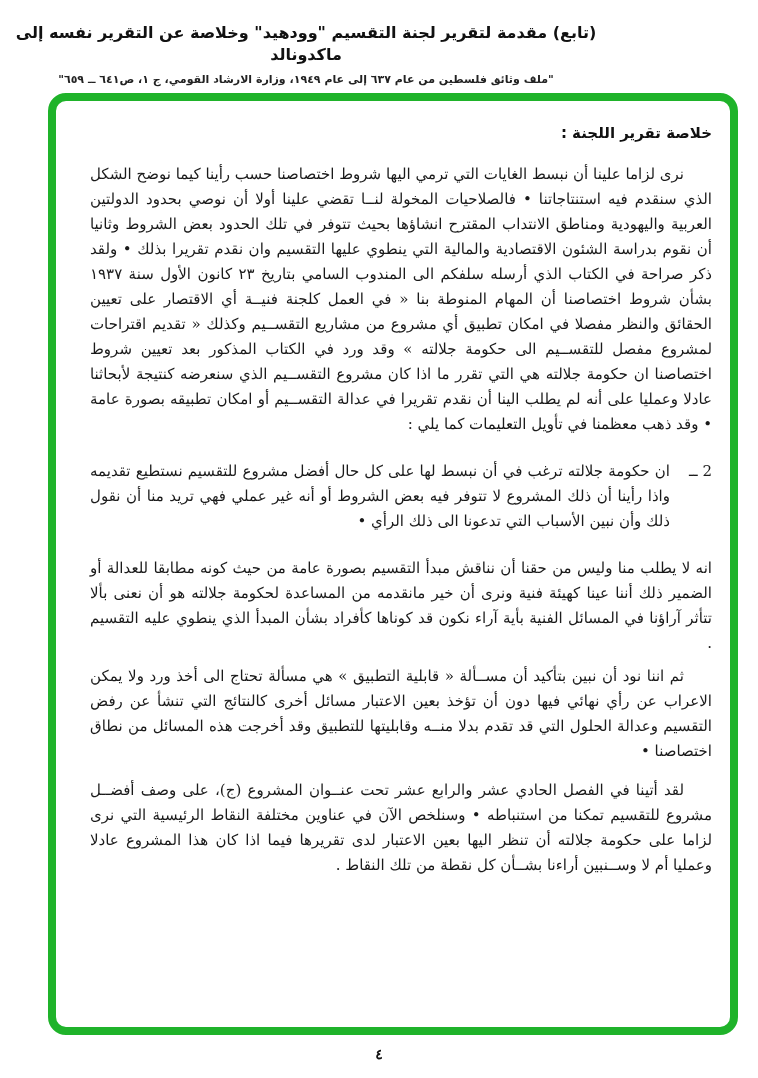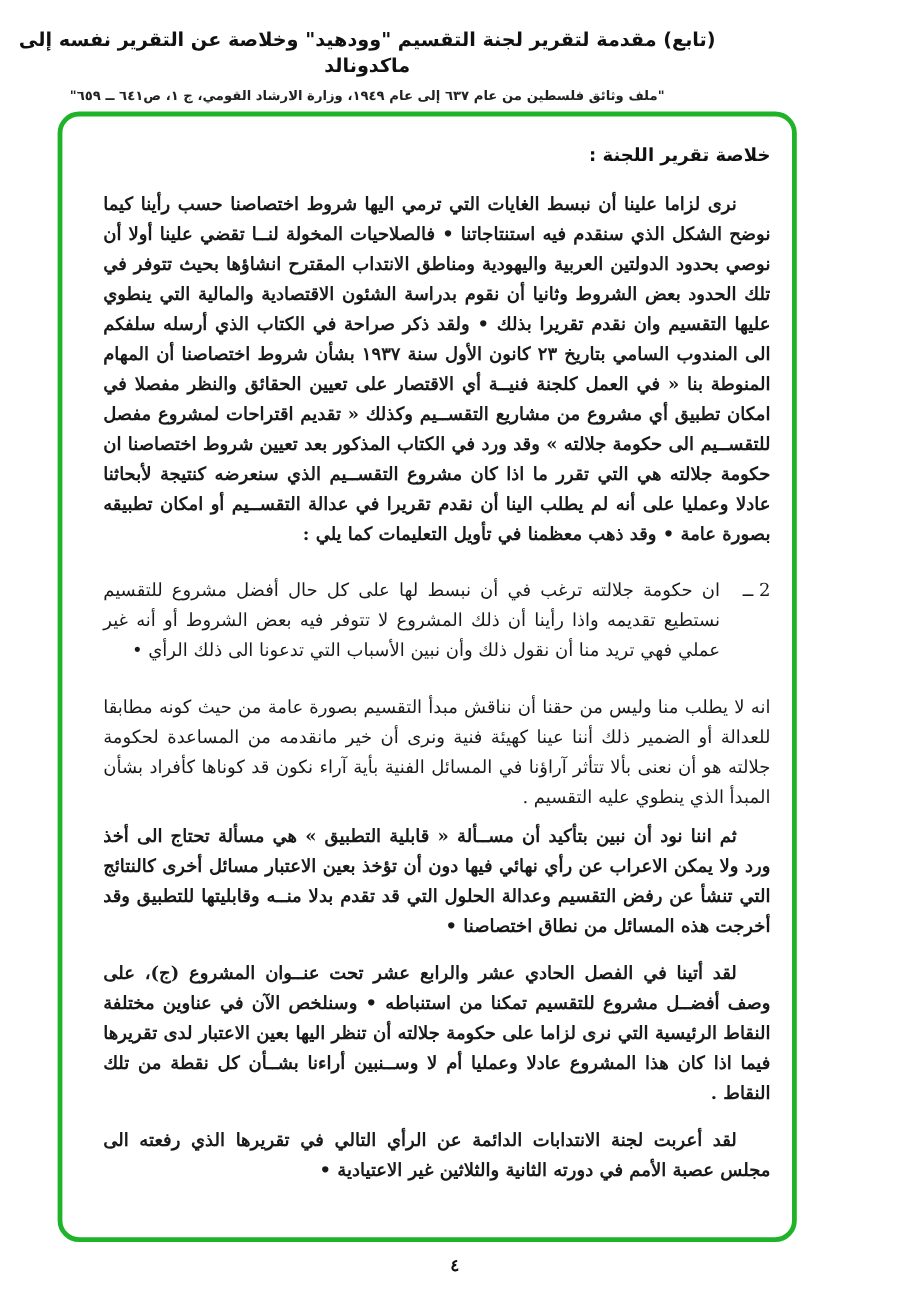--- a/index.html
+++ b/index.html
@@ -32,24 +32,24 @@
     font-family: "DejaVu Sans", sans-serif;
     font-weight: bold;
     font-size: 11px;
     color: #222;
   }
   
   .green-box {
     position: absolute;
     left: 48px;
     top: 93px;
-    width: 616px;
+    width: 690px;
     height: 942px;
     box-sizing: border-box;
-    border: 4px solid #701a75;
+    border: 8px solid #701a75;
     border-radius: 18px;
     background: #ffffff;
   }
   .content {
     direction: rtl;
     text-align: justify;
     padding: 20px 18px 0 34px;
     color: #1a1a1a;
     font-size: 15px;
     line-height: 25px;
@@ -58,21 +58,20 @@
     font-family: "DejaVu Sans", sans-serif;
     font-weight: bold;
     font-size: 15px;
     margin: 0 0 16px 0;
     color: #111;
   }
   .sec-heading.second { margin-top: 24px; }
   .para {
     margin: 0 0 14px 0;
     text-indent: 28px;
-    font-weight: bold;
   }
   .para.tight { margin-bottom: 10px; }
   .numbered-item {
     display: flex;
     gap: 8px;
     margin: 22px 0 0 0;
   }
   .numbered-item .marker {
     flex: 0 0 34px;
     white-space: nowrap;
@@ -118,20 +117,19 @@
 
       <div class="numbered-item">
         <span class="item-text">انه لا يطلب منا وليس من حقنا أن نناقش مبدأ التقسيم بصورة عامة من حيث كونه مطابقا للعدالة أو الضمير ذلك أننا عينا كهيئة فنية ونرى أن خير مانقدمه من المساعدة لحكومة جلالته هو أن نعنى بألا تتأثر آراؤنا في المسائل الفنية بأية آراء نكون قد كوناها كأفراد بشأن المبدأ الذي ينطوي عليه التقسيم .</span>
       </div>
 
       <p class="para after-items">ثم اننا نود أن نبين بتأكيد أن مســألة « قابلية التطبيق » هي مسألة تحتاج الى أخذ ورد ولا يمكن الاعراب عن رأي نهائي فيها دون أن تؤخذ بعين الاعتبار مسائل أخرى كالنتائج التي تنشأ عن رفض التقسيم وعدالة الحلول التي قد تقدم بدلا منــه وقابليتها للتطبيق وقد أخرجت هذه المسائل من نطاق اختصاصنا •</p>
 
       <p class="para">لقد أتينا في الفصل الحادي عشر والرابع عشر تحت عنــوان المشروع (ج)، على وصف أفضــل مشروع للتقسيم تمكنا من استنباطه • وسنلخص الآن في عناوين مختلفة النقاط الرئيسية التي نرى لزاما على حكومة جلالته أن تنظر اليها بعين الاعتبار لدى تقريرها فيما اذا كان هذا المشروع عادلا وعمليا أم لا وســنبين أراءنا بشــأن كل نقطة من تلك النقاط .</p>
 
 
-      <p class="para tight">لقد أعربت لجنة الانتدابات الدائمة عن الرأي التالي في تقريرها الذي رفعته الى مجلس عصبة الأمم في دورته الثانية والثلاثين غير الاعتيادية •</p>
 
     </div>
   </div>
 
   <div class="page-number">٤</div>
 
 </div>
 
 </body></html>

